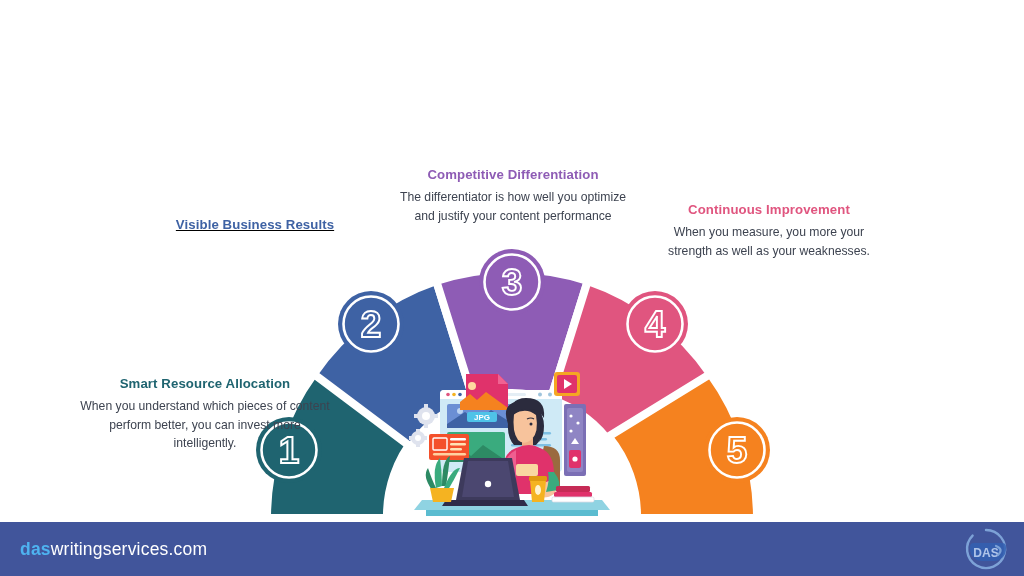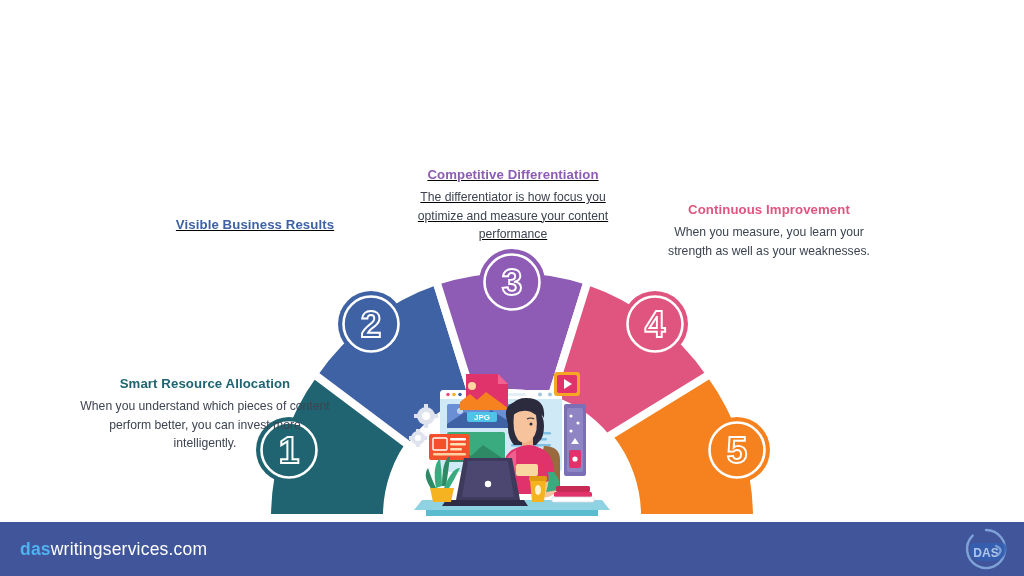--- a/index.html
+++ b/index.html
@@ -22,21 +22,21 @@
   .block .head{
     font-size:13.2px;font-weight:bold;line-height:1.3;margin-bottom:5px;
     letter-spacing:.1px;
   }
   .block .body{
     font-size:12.2px;line-height:1.52;color:#3d4350;
   }
 
   #blk1{left:36px;top:375px;width:250px;margin-left:44px;}
   #blk2{left:140px;top:216px;width:230px;text-decoration:underline;}
-  #blk3{left:398px;top:166px;width:230px;text-decoration:underline;}
+  #blk3{left:398px;top:166px;width:230px;}
   #blk4{left:658px;top:201px;width:222px;}
   #blk5{left:764px;top:375px;width:248px;}
 
   
   .arch{position:absolute;left:0;top:0;width:1024px;height:576px;}
 
   
   .illus{position:absolute;left:404px;top:368px;width:216px;height:152px;}
 
   
@@ -287,26 +287,26 @@
     <div class="head" style="color:#1f6470">Smart Resource Allocation</div>
     <div class="body">When you understand which pieces of content perform better, you can invest more intelligently.</div>
   </div>
 
   <div class="block" id="blk2">
     <div class="head" style="color:#3e62a4">Visible Business Results</div>
   </div>
 
   <div class="block" id="blk3">
     <div class="head" style="color:#8e5cb5">Competitive Differentiation</div>
-    <div class="body">The differentiator is how focus you optimize and measure your content performance</div>
+    <div class="body">The differentiator is how well you optimize and justify your content performance</div>
   </div>
 
   <div class="block" id="blk4">
     <div class="head" style="color:#e0557f">Continuous Improvement</div>
-    <div class="body">When you measure, you learn your strength as well as your weaknesses.</div>
+    <div class="body">When you measure, you more your strength as well as your weaknesses.</div>
   </div>
 
 
   <div class="footer">
     <div class="url">
       <span class="das">das</span><span>writingservices.com</span>
     </div>
     <svg class="logo" viewBox="0 0 52 46">
       <path d="M26 4 a19 19 0 1 1 -13.4 5.6" fill="none" stroke="#8fb8e8" stroke-width="2.4" stroke-linecap="round"></path>
       <path d="M10 17 h32 a4 4 0 0 1 4 4 v2 a12 12 0 0 1 -12 12 h-12 a12 12 0 0 1 -12 -12 v-2 a4 4 0 0 1 4 -4 Z" fill="#2f63b8" opacity="0.85"></path>

